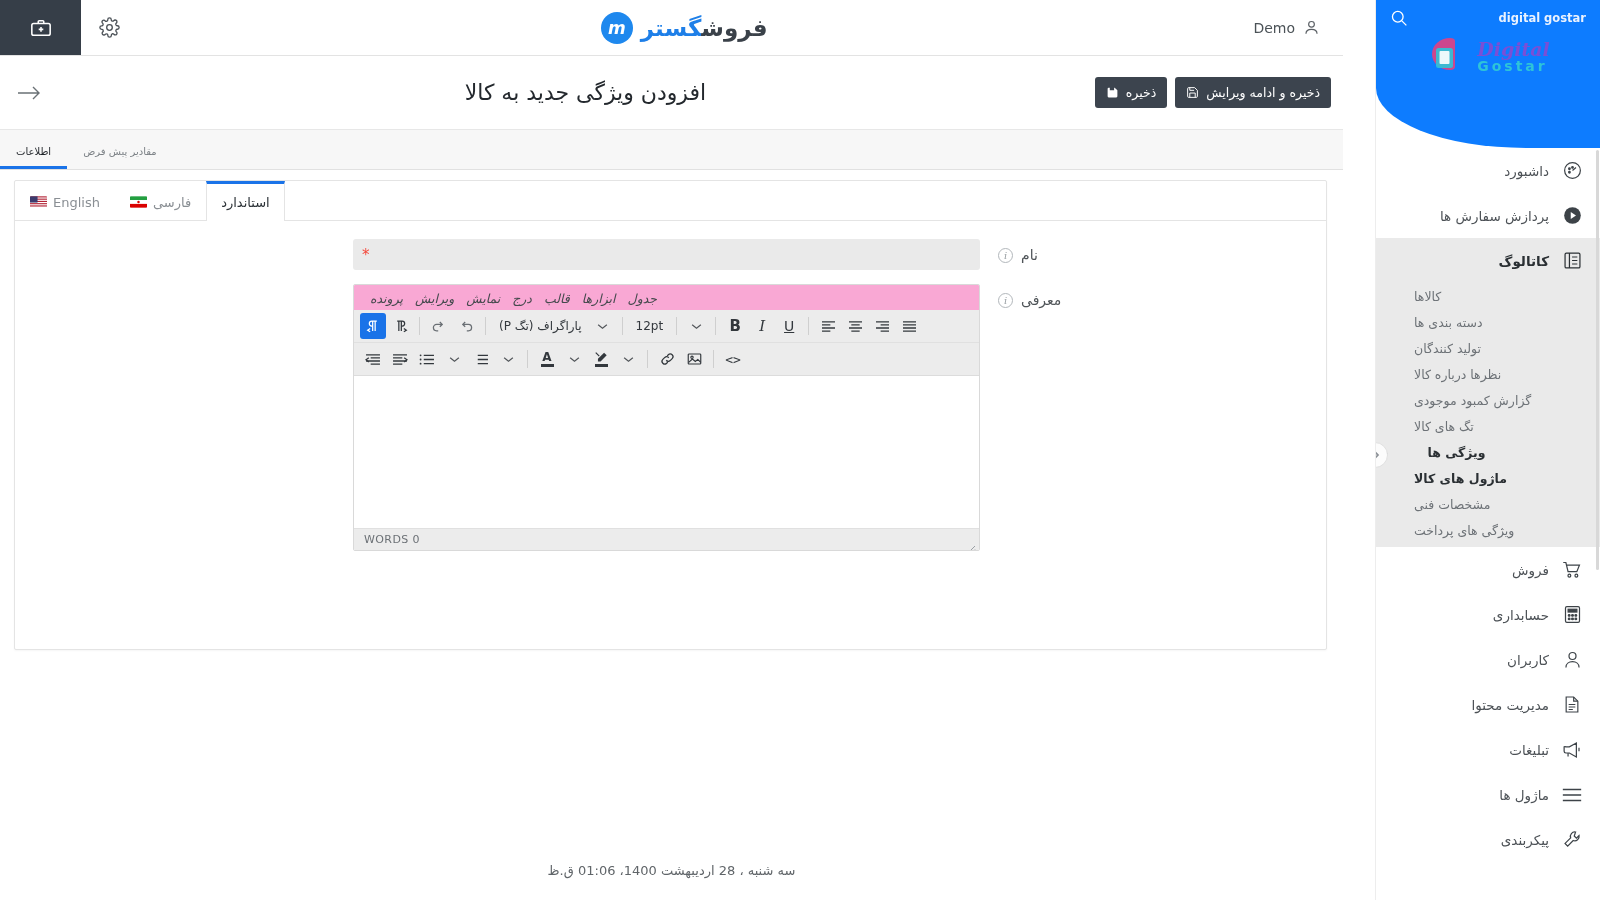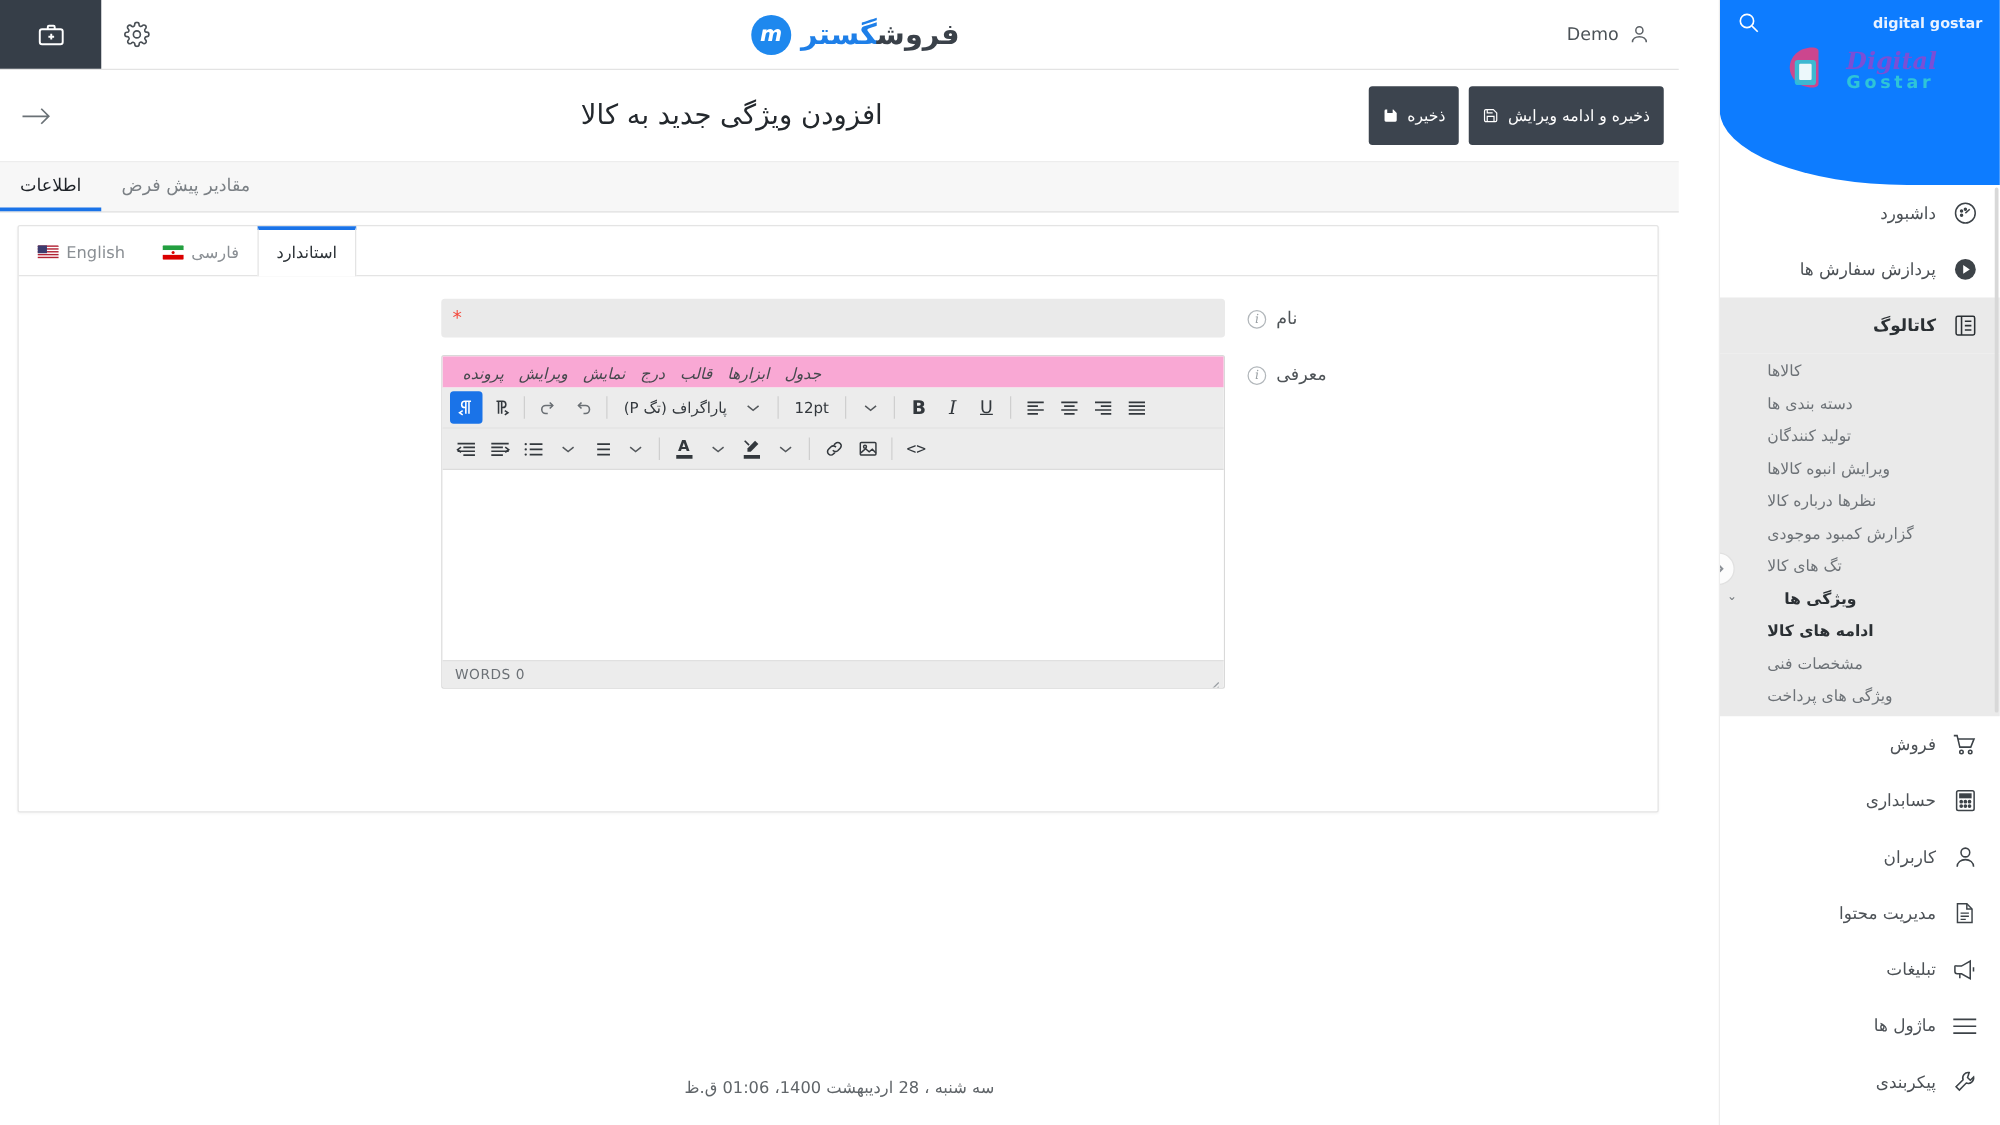--- a/index.html
+++ b/index.html
@@ -58,35 +58,35 @@
   .page-title {
     font-size: 22px; color: #23282d; font-weight: 400;
     padding-right: 0; padding-left: 18px; order: 2;
   }
   .save-group {
     display: flex; gap: 8px; direction: rtl;
     padding-right: 12px; order: 1; margin-left: auto;
   }
   .btn-dark {
     background: #3c444e; color: #fff; border: none; border-radius: 3px;
-    height: 47px; padding: 0 11px; font-size: 12.5px; cursor: pointer;
+    height: 31px; padding: 0 11px; font-size: 12.5px; cursor: pointer;
     display: inline-flex; align-items: center; gap: 7px;
     font-family: "DejaVu Sans", sans-serif;
   }
   .btn-dark svg { display: block; }
 
   
   .tabsrow {
     position: absolute; top: 130px; left: 0; width: 1343px; height: 40px;
     background: #f7f7f7; border-bottom: 1px solid #e1e1e1;
     display: flex; flex-direction: row-reverse; align-items: flex-end;
     padding-right: 16px; direction: rtl;
   }
   .tab {
-    font-size: 14px; color: #7b8085; padding: 0 16px 9px 16px;
+    font-size: 10px; color: #7b8085; padding: 0 16px 9px 16px;
     cursor: pointer; border-bottom: 3px solid transparent;
   }
   .tab.active { color: #1f2328; border-bottom-color: #1a73e8; }
 
   
   .card {
     position: absolute; top: 180px; left: 14px; width: 1313px; height: 470px;
     background: #ffffff; border: 1px solid #e4e4e4; border-radius: 2px;
     box-shadow: 0 1px 2px rgba(0,0,0,.04);
     direction: rtl;
@@ -631,37 +631,34 @@
       <div class="sb-sub-row">
           <span>کالاها</span>
         </div>
       <div class="sb-sub-row">
           <span>دسته بندی ها</span>
         </div>
       <div class="sb-sub-row">
           <span>تولید کنندگان</span>
         </div>
       <div class="sb-sub-row">
-          <span>ویرایش انبوه کالاها</span>
-        </div>
-      <div class="sb-sub-row">
           <span>نظرها درباره کالا</span>
         </div>
       <div class="sb-sub-row">
           <span>گزارش کمبود موجودی</span>
         </div>
       <div class="sb-sub-row">
           <span>تگ های کالا</span>
         </div>
       <div class="sb-sub-row group">
         <span>ویژگی ها</span>
         <span class="chev">⌄</span>
       </div>
       <div class="sb-sub-row bold">
-          <span>ادامه های کالا</span>
+          <span>ماژول های کالا</span>
         </div>
       <div class="sb-sub-row">
           <span>مشخصات فنی</span>
         </div>
       <div class="sb-sub-row">
           <span>ویژگی های پرداخت</span>
         </div>
     </div>
 
     <div class="sb-item">

